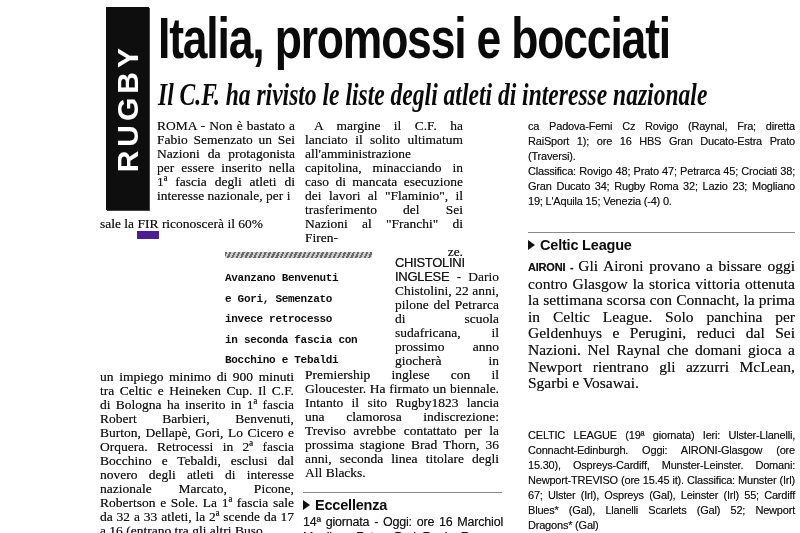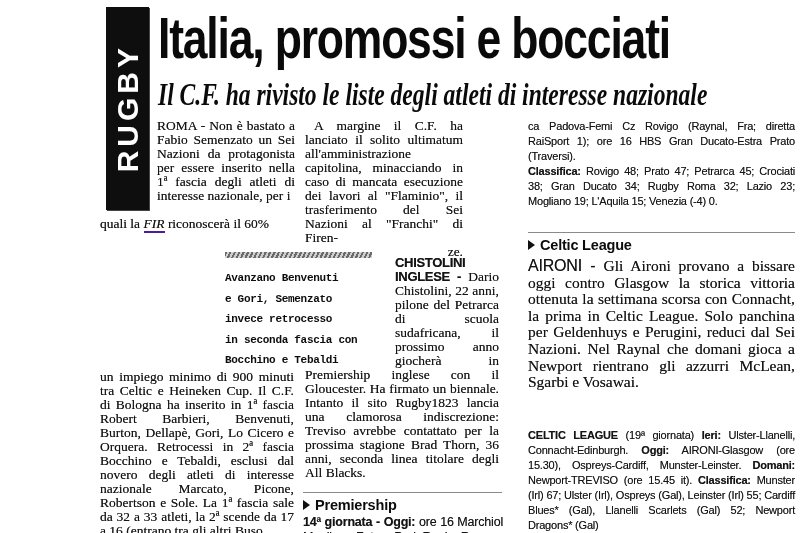--- a/index.html
+++ b/index.html
@@ -19,79 +19,79 @@
        font-family:"Liberation Serif",serif;font-style:italic;font-weight:600;font-size:31px;line-height:34px;
        white-space:nowrap;transform:scaleX(0.76);transform-origin:0 0;color:#0a0a0a;}
 
   
   .txt{font-family:"Liberation Serif",serif;font-size:13.5px;line-height:14px;
        text-align:justify;text-shadow:0 0 .4px rgba(20,20,20,.65);}
   .txt p{margin:0;}
   .indent{text-indent:9px;}
   .sans{font-family:"Liberation Sans",sans-serif;font-size:11px;line-height:15px;
        text-align:justify;letter-spacing:-.2px;text-shadow:0 0 .3px rgba(20,20,20,.55);}
-  .sans b{font-weight:700;}
-  .fir{border-bottom:2px solid #4c1d95;font-style:italic;}
+  .sans b{font-weight:400;}
+  .fir{border-bottom:8px solid #4c1d95;}
 
   
   .blockA{position:absolute;left:157px;top:119px;width:138px;}
   .blockB{position:absolute;left:100px;top:217px;width:196px;white-space:nowrap;}
   .blockC{position:absolute;left:100px;top:231px;width:98px;}
   .blockD{position:absolute;left:100px;top:370px;width:194px;}
 
   
   .col2{position:absolute;left:305px;top:119px;width:158px;}
   .col2 .center{text-align:right;}
 
   
   .pullquote{position:absolute;left:225px;top:252px;width:147px;}
   .hatch{height:6px;background:repeating-linear-gradient(115deg,#6b6b6b 0 2px,#cfcfcf 2px 4px);margin-bottom:10px;}
   .pq-text{font-family:Liberation Mono, monospace;font-weight:700;font-size:11px;line-height:20.5px;
        letter-spacing:-.3px;white-space:pre-line;text-align:left;color:#0c0c0c;}
 
   
   .brief{position:absolute;left:305px;top:256px;width:194px;}
   .brief .spacer{float:left;width:90px;height:99px;}
-  .brief-head{font-family:"Liberation Sans",sans-serif;font-weight:700;font-size:13px;letter-spacing:-.3px;}
+  .brief-head{font-family:"Liberation Sans",sans-serif;font-weight:400;font-size:13px;letter-spacing:-.3px;}
 
   
   .rule{position:absolute;height:1px;background:#8a8a8a;}
   .ecc-rule{left:303px;top:492px;width:199px;}
   .celtic-rule{left:528px;top:232px;width:267px;}
   .sec-head{position:absolute;font-family:"Liberation Sans",sans-serif;font-weight:700;
        font-size:14.5px;letter-spacing:-.2px;color:#0c0c0c;}
   .ecc-head{left:303px;top:497px;}
   .celtic-head{left:528px;top:237px;}
   .tri{display:inline-block;width:0;height:0;border-left:7px solid #111;
        border-top:5px solid transparent;border-bottom:5px solid transparent;margin-right:5px;}
 
   .ecc-body{position:absolute;left:303px;top:515px;width:200px;font-size:12.5px;line-height:15px;}
 
   
   .sb-top{position:absolute;left:528px;top:119px;width:267px;}
   .sb-top div{margin:0;}
   .aironi{position:absolute;left:528px;top:258px;width:267px;font-size:15.5px;line-height:16.6px;}
-  .aironi b{font-family:"Liberation Sans",sans-serif;font-weight:400;font-size:16px;letter-spacing:-.2px;}
+  .aironi b{font-family:"Liberation Sans",sans-serif;font-weight:700;font-size:11px;letter-spacing:-.2px;}
   .celtic-block{position:absolute;left:528px;top:428px;width:267px;}
 </style>
 </head>
 <body>
 
 <div class="page">
 
   <div class="tab">
     <span>RUGBY</span>
   </div>
 
   <h1 class="headline">Italia, promossi e bocciati</h1>
   <h2 class="subheadline">Il C.F. ha rivisto le liste degli atleti di interesse nazionale</h2>
 
   <div class="txt blockA">ROMA - Non è bastato a Fabio Semenzato un Sei Nazioni da protagonista per essere inserito nella 1ª fascia degli atleti di interesse nazionale, per i</div>
   <div class="txt blockB">
-    <span>quali la </span><span class="fir">FIR</span><span> riconoscerà il 60%</span>
+    <span>sale la </span><span class="fir">FIR</span><span> riconoscerà il 60%</span>
   </div>
   <div class="txt blockD">un impiego minimo di 900 minuti tra Celtic e Heineken Cup. Il C.F. di Bologna ha inserito in 1ª fascia Robert Barbieri, Benvenuti, Burton, Dellapè, Gori, Lo Cicero e Orquera. Retrocessi in 2ª fascia Bocchino e Tebaldi, esclusi dal novero degli atleti di interesse nazionale Marcato, Picone, Robertson e Sole. La 1ª fascia sale da 32 a 33 atleti, la 2ª scende da 17 a 16 (entrano tra gli altri Buso</div>
 
   <div class="txt col2">
     <p class="indent">A margine il C.F. ha lanciato il solito ultimatum all'amministrazione capitolina, minacciando in caso di mancata esecuzione dei lavori al "Flaminio", il trasferimento del Sei Nazioni al "Franchi" di Firen-</p>
     <div class="center">ze.</div>
   </div>
 
   <div class="pullquote">
     <div class="hatch"></div>
@@ -102,21 +102,21 @@
 Bocchino e Tebaldi</div>
   </div>
 
   <div class="txt brief">
     <span class="spacer"></span>
     <span class="brief-head">CHISTOLINI INGLESE - </span><span>Dario Chistolini, 22 anni, pilone del Petrarca di scuola sudafricana, il prossimo anno giocherà in Premiership inglese con il Gloucester. Ha firmato un biennale. Intanto il sito Rugby1823 lancia una clamorosa indiscrezione: Treviso avrebbe contattato per la prossima stagione Brad Thorn, 36 anni, seconda linea titolare degli All Blacks.</span>
   </div>
 
   <div class="rule ecc-rule"></div>
   <div class="sec-head ecc-head">
-    <span class="tri"></span><span>Premiership</span>
+    <span class="tri"></span><span>Eccellenza</span>
   </div>
   <div class="sans ecc-body">
     <b>14ª giornata - Oggi:</b><span> ore 16 Marchiol Mogliano-Futura Park Rugby Roma,</span>
   </div>
 
   <div class="sans sb-top">
     <div>ca Padova-Femi Cz Rovigo (Raynal, Fra; diretta RaiSport 1); ore 16 HBS Gran Ducato-Estra Prato (Traversi).</div>
     <div><b>Classifica:</b><span> Rovigo 48; Prato 47; Petrarca 45; Crociati 38; Gran Ducato 34; Rugby Roma 32; Lazio 23; Mogliano 19; L'Aquila 15; Venezia (-4) 0.</span></div>
   </div>
 

